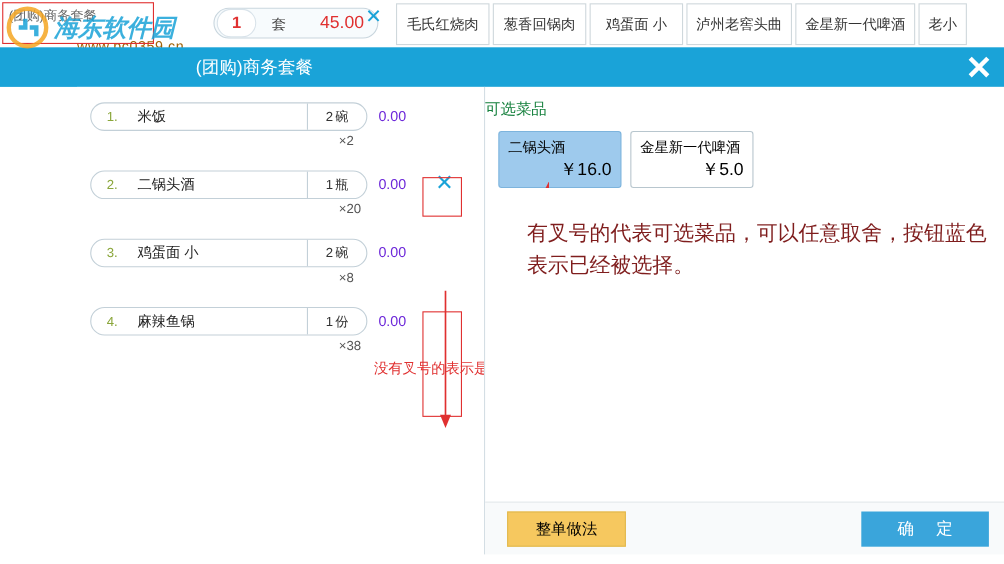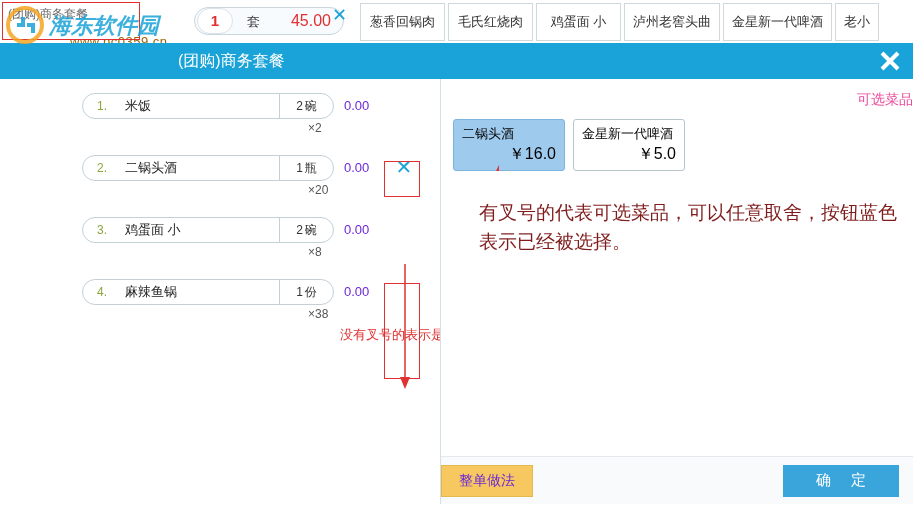--- a/index.html
+++ b/index.html
@@ -41,33 +41,33 @@
 .row-qty{width:54px;height:24px;border-left:1px solid #c3d0d8;display:flex;align-items:center;justify-content:center;gap:2px;font-size:12px;color:#333}
 .row-price{position:absolute;left:262px;top:5px;font-size:13px;color:#6d28d9}
 .row-mult{position:absolute;left:226px;top:28px;font-size:12px;color:#555}
 .row-x{position:absolute;left:310px;top:2px;width:24px;height:24px;color:#1aa3d8;font-size:20px;line-height:20px;text-align:center;cursor:pointer}
 
 .redbox{position:absolute;border:1px solid #e03030}
 .rb1{left:302px;top:6px;width:36px;height:36px}
 .rb2{left:302px;top:66px;width:36px;height:96px}
 
 
-.optional-title{text-align:right;margin-top:12px;font-size:14px;color:#ec4899}
+.optional-title{text-align:left;margin-top:12px;font-size:14px;color:#15803d}
 .options{display:flex;gap:8px;justify-content:flex-start;margin:10px 0 0 12px}
 .optcard{width:112px;height:52px;border:1px solid #b8c6ce;border-radius:3px;display:flex;flex-direction:column;justify-content:space-between;padding:5px 8px;font-size:13px;cursor:pointer}
 .optcard.sel{background:#9ecaed;border-color:#7db4dd}
 .optcard .p{text-align:right;font-size:16px}
 
 .arrow-r{position:absolute;left:22px;top:88px;width:18px;height:18px}
 .annot1{position:absolute;left:38px;top:120px;color:#7f1d1d;font-size:19px;line-height:1.5;width:430px}
 .annot2{position:absolute;left:260px;top:247px;width:176px;text-align:center;color:#e03030;font-size:13px}
 
 
 .bottombar{position:absolute;left:0;right:0;bottom:0;height:48px;border-top:1px solid #e4e9ec;background:#f8fafb;display:flex;align-items:center}
-.btn-zdzf{width:92px;height:32px;background:#f6c85f;border:1px solid #e2b94f;color:#6d28d9;font-size:14px;cursor:pointer}
+.btn-zdzf{margin-left:20px;width:108px;height:32px;background:#f6c85f;border:1px solid #e2b94f;color:#000000;font-size:14px;cursor:pointer}
 .btn-ok{position:absolute;right:14px;width:116px;height:32px;background:#3aa5db;border:none;color:#fff;font-size:15px;letter-spacing:8px;padding-left:8px;cursor:pointer}
 </style>
 </head>
 <body>
 
 <div class="watermark">
 <svg width="200" height="40" viewBox="0 0 200 40">
 <circle cx="20" cy="20" r="17" fill="none" stroke="#f5a623" stroke-width="4"></circle>
 <path d="M12 20 h6 v-8 M22 20 h6 v8" stroke="#1aa3d8" stroke-width="4" fill="none"></path>
 <text x="44" y="28" font-size="22" fill="#1aa3d8" font-weight="bold" font-style="italic">海东软件园</text>
@@ -79,22 +79,22 @@
   <div class="topbox">
     <span class="topbox-label">(团购)商务套餐</span>
   </div>
   <div class="pill">
     <span class="qty">1</span>
     <span class="unit">套</span>
     <span class="price">45.00</span>
   </div>
   <div class="pill-x">✕</div>
   <div class="tabs">
+    <div class="tab">毛氏红烧肉</div>
     <div class="tab">葱香回锅肉</div>
-    <div class="tab">毛氏红烧肉</div>
     <div class="tab">鸡蛋面 小</div>
     <div class="tab">泸州老窖头曲</div>
     <div class="tab">金星新一代啤酒</div>
     <div class="tab">老小</div>
   </div>
 </div>
 
 <div class="titlebar">
   <span class="titlebar-text">(团购)商务套餐</span>
   <div class="titlebar-close">

